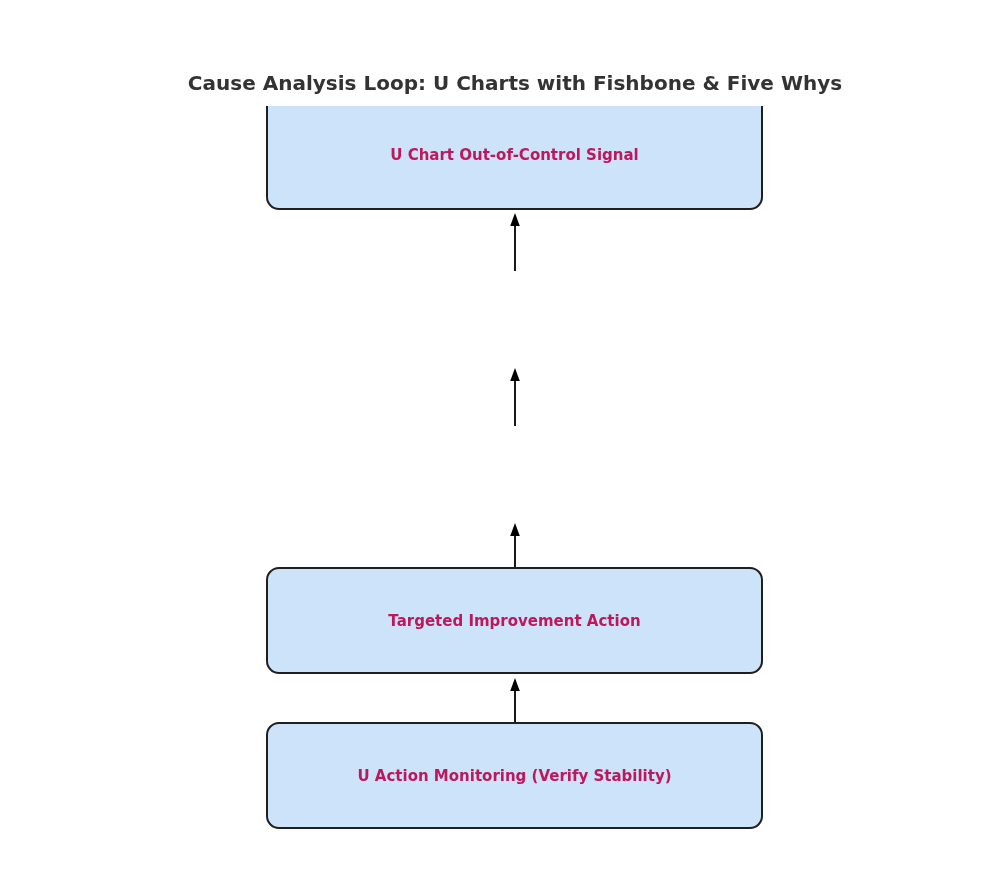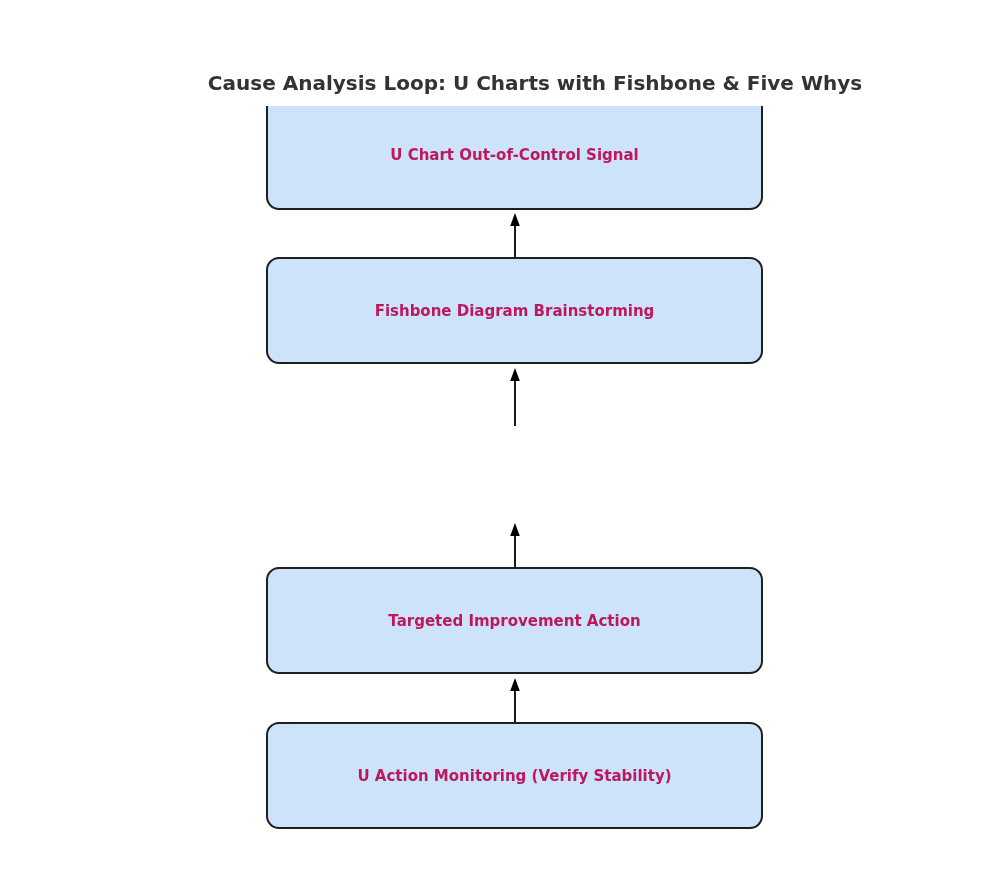--- a/index.html
+++ b/index.html
@@ -17,21 +17,20 @@
   }
   .title {
     position: absolute;
     top: 71px;
     left: 515px;
     transform: translateX(-50%);
     white-space: nowrap;
     font-size: 20px;
     font-weight: bold;
     color: #333333;
-    margin-left: 20px;
   }
   .node {
     position: absolute;
     left: 266px;
     width: 497px;
     height: 107px;
     box-sizing: border-box;
     background: #cce3fa;
     border: 2px solid #1f1f1f;
     border-radius: 13px;
@@ -81,23 +80,20 @@
     </div>
   </div>
 
   <div class="arrow" style="top:213px">
     <svg width="12" height="58" viewBox="0 0 12 58">
       <polygon points="6,0 10.8,13 1.2,13" fill="#000000"></polygon>
       <rect x="5.1" y="11" width="1.8" height="47" fill="#000000"></rect>
     </svg>
   </div>
 
-  <div class="node" style="top:257px">
-    <span class="label">Fishbone Diagram Brainstorming</span>
-  </div>
 
   <div class="arrow" style="top:368px">
     <svg width="12" height="58" viewBox="0 0 12 58">
       <polygon points="6,0 10.8,13 1.2,13" fill="#000000"></polygon>
       <rect x="5.1" y="11" width="1.8" height="47" fill="#000000"></rect>
     </svg>
   </div>
 
 
   <div class="arrow" style="top:523px">

